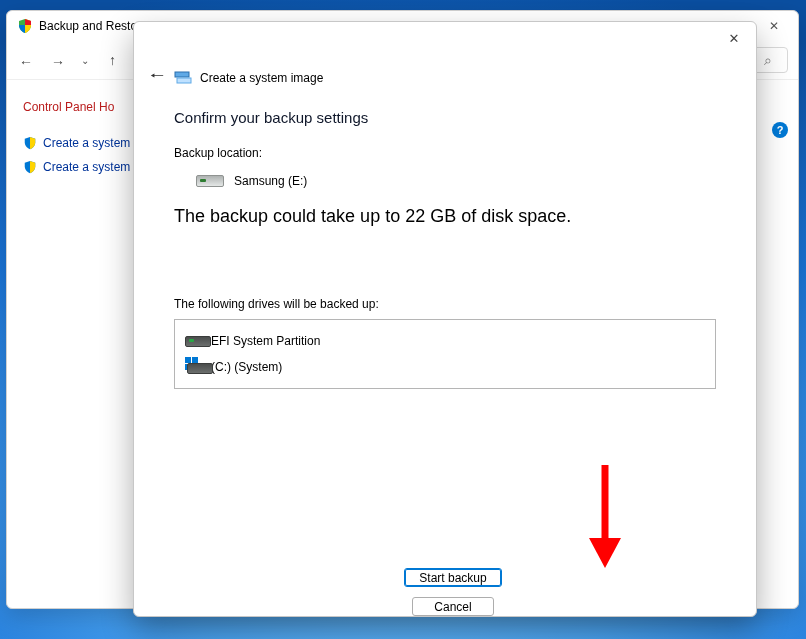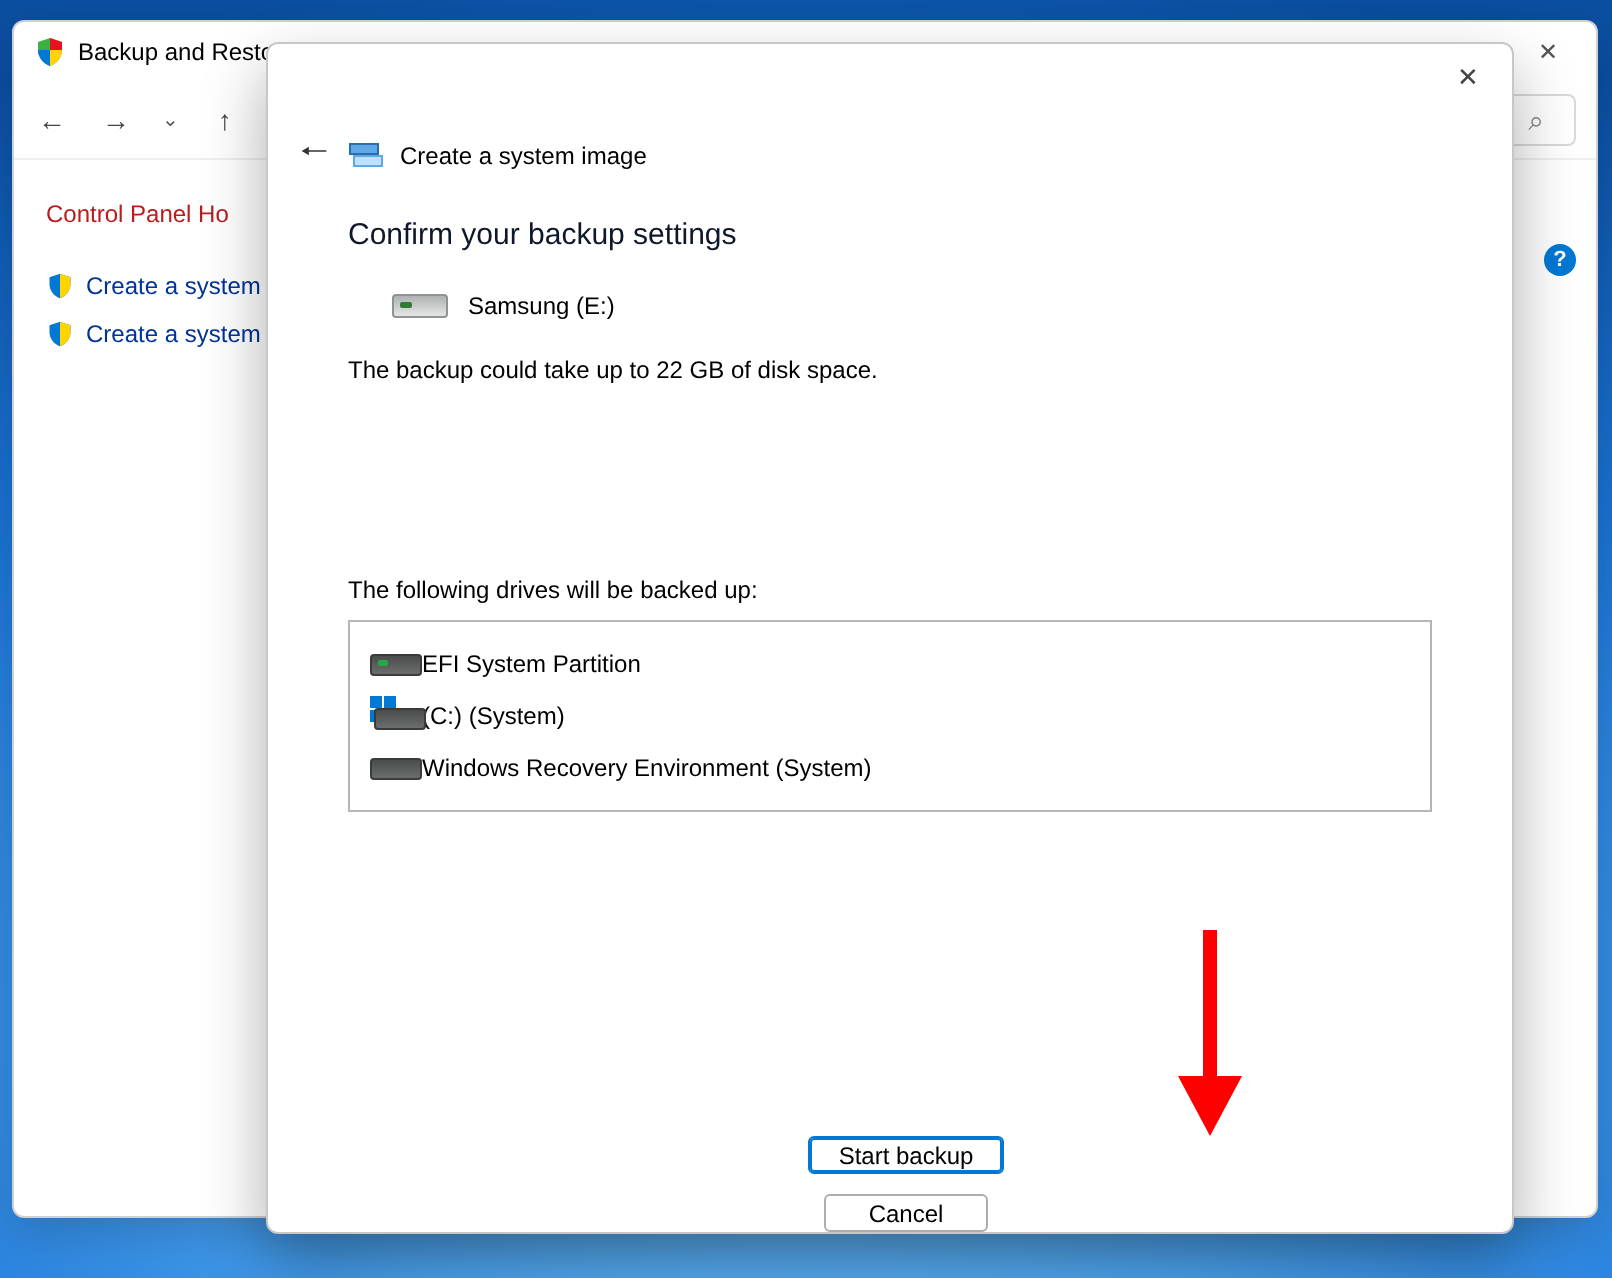--- a/index.html
+++ b/index.html
@@ -53,21 +53,21 @@
     .dlg-back { font-size:16px; color:#333; }
     .dlg-header-title { display:flex; align-items:center; gap:8px; font-size:12px; }
     .drive-stack { width:18px; height:16px; display:inline-block; }
 
     .dlg-body { padding: 12px 40px 0 40px; }
     .heading { color:#0f172a; font-size:15px; font-weight: normal; margin-bottom: 20px; }
     .label { font-size:12px; margin-bottom: 14px; }
     .backup-loc { display:flex; align-items:center; gap:10px; padding-left: 22px; margin-bottom: 18px; font-size:12px; }
     .drive-wide { width:28px; height:12px; background: linear-gradient(#aeb2b1, #e4e7e6); border:1px solid #8f9391; border-radius:2px; position:relative; }
     .drive-wide::before { content:''; position:absolute; left:3px; top:3px; width:6px; height:3px; background:#2e7d32; border-radius:1px; }
-    .estimate { font-size:12px; margin-bottom: 96px; }
+    .estimate { font-size:18px; margin-bottom: 70px; }
 
     .list-label { font-size:12px; margin-bottom: 8px; }
     .drive-list { border:1px solid #b5b5b5; padding: 8px 0; }
     .drive-row { display:flex; align-items:center; gap:0; padding: 6px 10px; font-size:12px; }
     .drive-icon-small { width:26px; height:11px; background: linear-gradient(#4a4d4c, #6b6e6d); border:1px solid #3a3c3b; border-radius:2px; position:relative; }
     .drive-icon-small.green::before { content:''; position:absolute; left:3px; top:2px; width:5px; height:3px; background:#28a745; border-radius:1px; }
     .win-flag { width:14px; height:14px; position:absolute; left:0; top:-3px; }
     .drive-c-wrap { position:relative; width:26px; height:14px; }
     .drive-c-wrap .drive-icon-small { position:absolute; bottom:0; left:2px; }
 
@@ -147,20 +147,21 @@
         <svg class="drive-stack" viewBox="0 0 18 16">
           <rect x="1" y="2" width="14" height="5" fill="#5fa9e6" stroke="#2a6fad"></rect>
           <rect x="3" y="8" width="14" height="5" fill="#bfe1ff" stroke="#5fa9e6"></rect>
         </svg>
         <span>Create a system image</span>
       </span>
     </div>
 
     <div class="dlg-body">
       <h1 class="heading">Confirm your backup settings</h1>
+      <div class="label">Backup location:</div>
       <div class="backup-loc">
         <span class="drive-wide"></span>
         <span>Samsung (E:)</span>
       </div>
       <div class="estimate">The backup could take up to 22 GB of disk space.</div>
 
       <div class="list-label">The following drives will be backed up:</div>
       <div class="drive-list">
         <div class="drive-row">
           <span class="drive-icon-small green"></span>
@@ -171,24 +172,20 @@
             <svg class="win-flag" viewBox="0 0 14 14">
               <rect x="0" y="0" width="6" height="6" fill="#0078d4"></rect>
                 <rect x="7" y="0" width="6" height="6" fill="#0078d4"></rect>
               <rect x="0" y="7" width="6" height="6" fill="#0078d4"></rect>
                 <rect x="7" y="7" width="6" height="6" fill="#0078d4"></rect>
             </svg>
             <span class="drive-icon-small"></span>
           </span>
           <span>(C:) (System)</span>
         </div>
-        <div class="drive-row">
-          <span class="drive-icon-small"></span>
-          <span>Windows Recovery Environment (System)</span>
-        </div>
       </div>
     </div>
 
     <div class="dlg-footer">
       <div class="btn-win primary">Start backup</div>
       <div class="btn-win">Cancel</div>
     </div>
   </div>
 
   <div class="arrow-anno">

